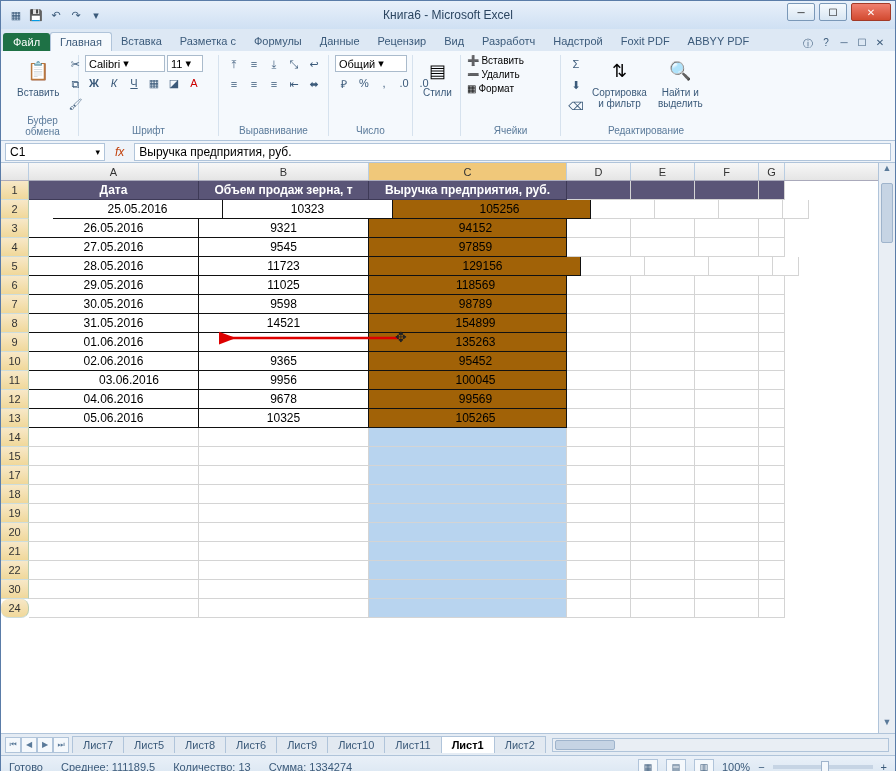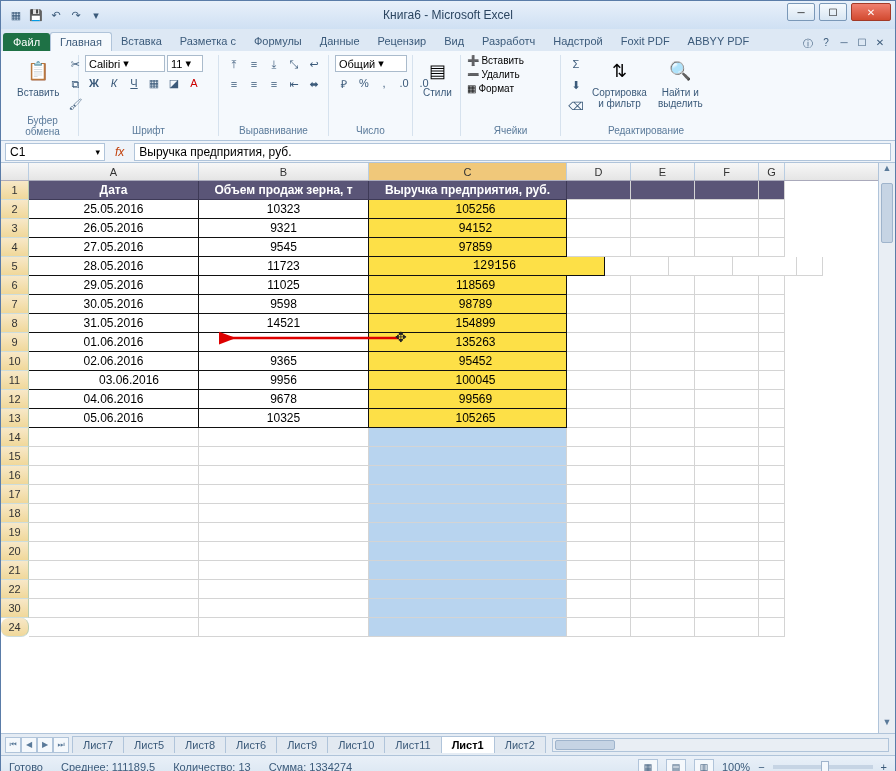--- a/index.html
+++ b/index.html
@@ -47,21 +47,21 @@
 .col-headers { height:18px; display:flex; background:linear-gradient(#f7f7f7,#e5e5e5); border-bottom:1px solid #aab; }
 .corner { width:28px; border-right:1px solid #b9cde2; background:linear-gradient(#f7f7f7,#e5e5e5); }
 .ch { border-right:1px solid #b9cde2; text-align:center; font-size:11px; color:#333; line-height:18px; }
 .rows { position:relative; }
 .row { display:flex; height:19px; }
 .rh { width:28px; background:linear-gradient(#f7f7f7,#e5e5e5); border-right:1px solid #b7ccb0; border-bottom:1px solid #cdd; text-align:center; font-size:11px; color:#333; line-height:19px; }
 .cell { border-right:1px solid #d4d4d4; border-bottom:1px solid #d4d4d4; font-size:12px; line-height:19px; padding:0 4px; overflow:hidden; white-space:nowrap; }
 .thead .cell { background:#5a5577; color:#fff; font-weight:bold; text-align:center; border-right:1px solid #3e3a57; border-bottom:1px solid #3e3a57; }
 .tdata .cell { text-align:center; border-right:1px solid #111; border-bottom:1px solid #111; border-top:none; }
 .tdata .cell.colA, .tdata .cell.colB { background:#fff; }
-.tdata .cell.colC { background:#fde047;padding-left:20px; }
+.tdata .cell.colC { background:#a16207;padding-left:20px; }
 .ch.selC { background:#f0c87a; }
 .emptyrow .cell.colC { background:#b8d4ef; }
 
 .vscroll { width:17px; background:#e9eef4; border-left:1px solid #b0c4da; position:relative; }
 .vscroll .thumb { position:absolute; left:2px; right:2px; top:20px; height:60px; background:#c6d4e4; border:1px solid #9fb4cc; border-radius:2px; }
 .vscroll .arrow { position:absolute; left:0; right:0; height:16px; text-align:center; font-size:9px; color:#5a7a9a; }
 
 
 .arrow-annot { position:absolute; pointer-events:none; }
 
@@ -282,21 +282,21 @@
             <div class="cell colA" style="width: 170px;">Дата</div>
             <div class="cell colB" style="width: 170px;">Объем продаж зерна, т</div>
             <div class="cell colC" style="width: 198px;">Выручка предприятия, руб.</div>
             <div class="cell colD" style="width: 64px; border-right: 1px solid rgb(212, 212, 212); border-bottom: 1px solid rgb(212, 212, 212);"></div>
             <div class="cell colE" style="width: 64px; border-right: 1px solid rgb(212, 212, 212); border-bottom: 1px solid rgb(212, 212, 212);"></div>
             <div class="cell colF" style="width: 64px; border-right: 1px solid rgb(212, 212, 212); border-bottom: 1px solid rgb(212, 212, 212);"></div>
             <div class="cell colG" style="width: 26px; border-right: 1px solid rgb(212, 212, 212); border-bottom: 1px solid rgb(212, 212, 212);"></div>
           </div>
           <div class="row tdata">
             <div class="rh" style="background: linear-gradient(rgb(247, 232, 200), rgb(240, 216, 154));">2</div>
-            <div class="cell colA" style="width: 170px;">25.05.2016</div>
+            <div class="cell colA" style="width: 170px; margin-left: 24px;">25.05.2016</div>
             <div class="cell colB" style="width: 170px;">10323</div>
             <div class="cell colC" style="width: 198px;">105256</div>
             <div class="cell colD" style="width: 64px; border-right: 1px solid rgb(212, 212, 212); border-bottom: 1px solid rgb(212, 212, 212);"></div>
             <div class="cell colE" style="width: 64px; border-right: 1px solid rgb(212, 212, 212); border-bottom: 1px solid rgb(212, 212, 212);"></div>
             <div class="cell colF" style="width: 64px; border-right: 1px solid rgb(212, 212, 212); border-bottom: 1px solid rgb(212, 212, 212);"></div>
             <div class="cell colG" style="width: 26px; border-right: 1px solid rgb(212, 212, 212); border-bottom: 1px solid rgb(212, 212, 212);"></div>
           </div>
           <div class="row tdata">
             <div class="rh" style="background: linear-gradient(rgb(247, 232, 200), rgb(240, 216, 154));">3</div>
             <div class="cell colA" style="width: 170px;">26.05.2016</div>
@@ -314,21 +314,21 @@
             <div class="cell colC" style="width: 198px;">97859</div>
             <div class="cell colD" style="width: 64px; border-right: 1px solid rgb(212, 212, 212); border-bottom: 1px solid rgb(212, 212, 212);"></div>
             <div class="cell colE" style="width: 64px; border-right: 1px solid rgb(212, 212, 212); border-bottom: 1px solid rgb(212, 212, 212);"></div>
             <div class="cell colF" style="width: 64px; border-right: 1px solid rgb(212, 212, 212); border-bottom: 1px solid rgb(212, 212, 212);"></div>
             <div class="cell colG" style="width: 26px; border-right: 1px solid rgb(212, 212, 212); border-bottom: 1px solid rgb(212, 212, 212);"></div>
           </div>
           <div class="row tdata">
             <div class="rh" style="background: linear-gradient(rgb(247, 232, 200), rgb(240, 216, 154));">5</div>
             <div class="cell colA" style="width: 170px;">28.05.2016</div>
             <div class="cell colB" style="width: 170px;">11723</div>
-            <div class="cell colC" style="width: 236px; font-family: Liberation Mono, monospace;">129156</div>
+            <div class="cell colC" style="width: 212px;">129156</div>
             <div class="cell colD" style="width: 64px; border-right: 1px solid rgb(212, 212, 212); border-bottom: 1px solid rgb(212, 212, 212);"></div>
             <div class="cell colE" style="width: 64px; border-right: 1px solid rgb(212, 212, 212); border-bottom: 1px solid rgb(212, 212, 212);"></div>
             <div class="cell colF" style="width: 64px; border-right: 1px solid rgb(212, 212, 212); border-bottom: 1px solid rgb(212, 212, 212);"></div>
             <div class="cell colG" style="width: 26px; border-right: 1px solid rgb(212, 212, 212); border-bottom: 1px solid rgb(212, 212, 212);"></div>
           </div>
           <div class="row tdata">
             <div class="rh" style="background: linear-gradient(rgb(247, 232, 200), rgb(240, 216, 154));">6</div>
             <div class="cell colA" style="width: 170px;">29.05.2016</div>
             <div class="cell colB" style="width: 170px;">11025</div>
             <div class="cell colC" style="width: 198px;">118569</div>
@@ -412,30 +412,20 @@
             <div class="cell colA" style="width: 170px; border-right: 1px solid rgb(212, 212, 212); border-bottom: 1px solid rgb(212, 212, 212);"></div>
             <div class="cell colB" style="width: 170px; border-right: 1px solid rgb(212, 212, 212); border-bottom: 1px solid rgb(212, 212, 212);"></div>
             <div class="cell colC" style="width: 198px; border-right: 1px solid rgb(212, 212, 212); border-bottom: 1px solid rgb(212, 212, 212); background: rgb(184, 212, 239);"></div>
             <div class="cell colD" style="width: 64px; border-right: 1px solid rgb(212, 212, 212); border-bottom: 1px solid rgb(212, 212, 212);"></div>
             <div class="cell colE" style="width: 64px; border-right: 1px solid rgb(212, 212, 212); border-bottom: 1px solid rgb(212, 212, 212);"></div>
             <div class="cell colF" style="width: 64px; border-right: 1px solid rgb(212, 212, 212); border-bottom: 1px solid rgb(212, 212, 212);"></div>
             <div class="cell colG" style="width: 26px; border-right: 1px solid rgb(212, 212, 212); border-bottom: 1px solid rgb(212, 212, 212);"></div>
           </div>
           <div class="row emptyrow">
             <div class="rh" style="background: linear-gradient(rgb(247, 232, 200), rgb(240, 216, 154));">15</div>
-            <div class="cell colA" style="width: 170px; border-right: 1px solid rgb(212, 212, 212); border-bottom: 1px solid rgb(212, 212, 212);"></div>
-            <div class="cell colB" style="width: 170px; border-right: 1px solid rgb(212, 212, 212); border-bottom: 1px solid rgb(212, 212, 212);"></div>
-            <div class="cell colC" style="width: 198px; border-right: 1px solid rgb(212, 212, 212); border-bottom: 1px solid rgb(212, 212, 212); background: rgb(184, 212, 239);"></div>
-            <div class="cell colD" style="width: 64px; border-right: 1px solid rgb(212, 212, 212); border-bottom: 1px solid rgb(212, 212, 212);"></div>
-            <div class="cell colE" style="width: 64px; border-right: 1px solid rgb(212, 212, 212); border-bottom: 1px solid rgb(212, 212, 212);"></div>
-            <div class="cell colF" style="width: 64px; border-right: 1px solid rgb(212, 212, 212); border-bottom: 1px solid rgb(212, 212, 212);"></div>
-            <div class="cell colG" style="width: 26px; border-right: 1px solid rgb(212, 212, 212); border-bottom: 1px solid rgb(212, 212, 212);"></div>
-          </div>
-          <div class="row emptyrow">
-            <div class="rh" style="background: linear-gradient(rgb(247, 232, 200), rgb(240, 216, 154));">16</div>
             <div class="cell colA" style="width: 170px; border-right: 1px solid rgb(212, 212, 212); border-bottom: 1px solid rgb(212, 212, 212);"></div>
             <div class="cell colB" style="width: 170px; border-right: 1px solid rgb(212, 212, 212); border-bottom: 1px solid rgb(212, 212, 212);"></div>
             <div class="cell colC" style="width: 198px; border-right: 1px solid rgb(212, 212, 212); border-bottom: 1px solid rgb(212, 212, 212); background: rgb(184, 212, 239);"></div>
             <div class="cell colD" style="width: 64px; border-right: 1px solid rgb(212, 212, 212); border-bottom: 1px solid rgb(212, 212, 212);"></div>
             <div class="cell colE" style="width: 64px; border-right: 1px solid rgb(212, 212, 212); border-bottom: 1px solid rgb(212, 212, 212);"></div>
             <div class="cell colF" style="width: 64px; border-right: 1px solid rgb(212, 212, 212); border-bottom: 1px solid rgb(212, 212, 212);"></div>
             <div class="cell colG" style="width: 26px; border-right: 1px solid rgb(212, 212, 212); border-bottom: 1px solid rgb(212, 212, 212);"></div>
           </div>
           <div class="row emptyrow">
             <div class="rh" style="background: linear-gradient(rgb(247, 232, 200), rgb(240, 216, 154));">17</div>

